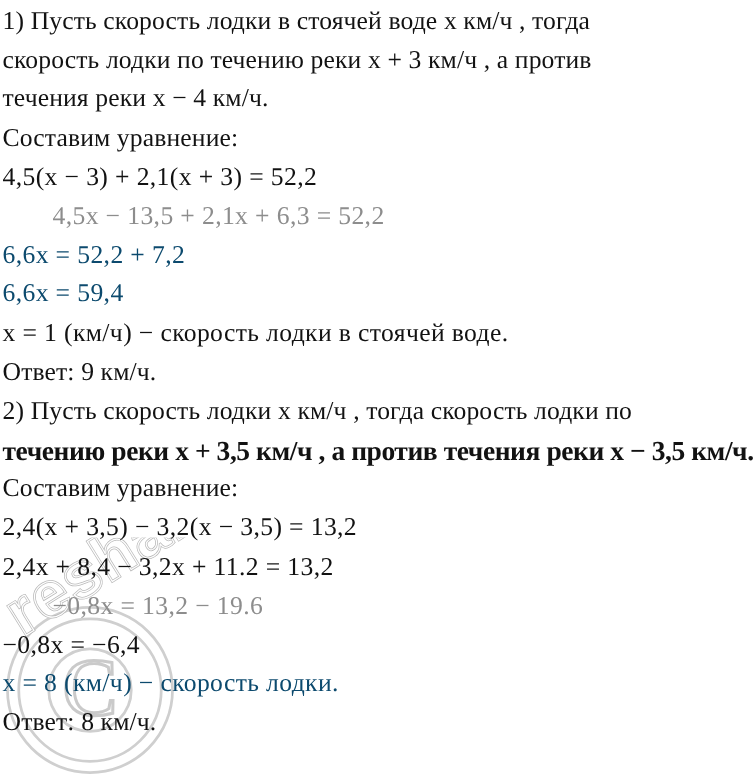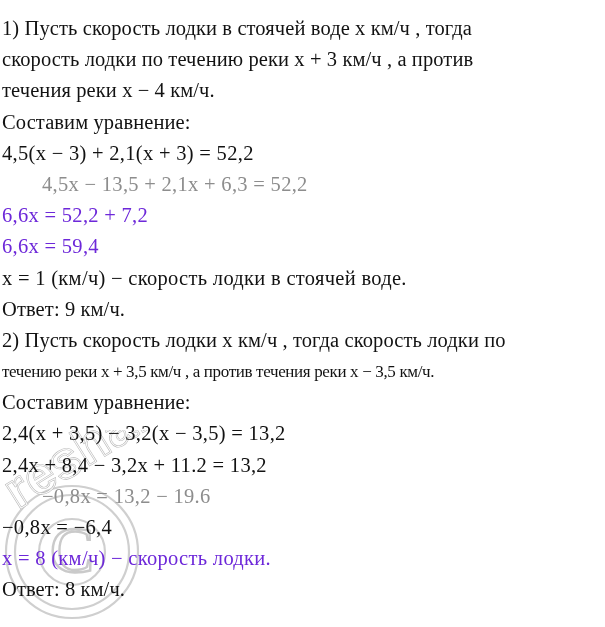--- a/index.html
+++ b/index.html
@@ -14,42 +14,43 @@
     background: #ffffff;
     overflow: hidden;
     font-family: "Liberation Serif", "DejaVu Serif", serif;
     color: #111111;
   }
   #solution-body {
     position: absolute;
     left: 0;
     top: 0;
     width: 482px;
-    padding: 13px 0 0 2px;
+    padding: 2px 0 0 2px;
     box-sizing: border-box;
     z-index: 3;
   }
   .line {
     font-size: 20.5px;
     line-height: 31.2px;
     height: 31.2px;
     white-space: nowrap;
     letter-spacing: 0.1px;
     color: #121212;
   }
   .line.tight {
     letter-spacing: -0.35px;
-    font-size: 17px;
+    font-size: 22px;
+    font-weight: bold;
   }
   .line.eq {
     letter-spacing: 0.3px;
   }
   
   .f1 { color: #8d8d8d; margin-left: 40px; }
-  .f3 { color: #6d28d9; }
+  .f3 { color: #0c4a6e; }
 
   
   #watermark {
     position: absolute;
     left: 0px;
     top: 430px;
     width: 260px;
     height: 197px;
     z-index: 1;
     pointer-events: none;

